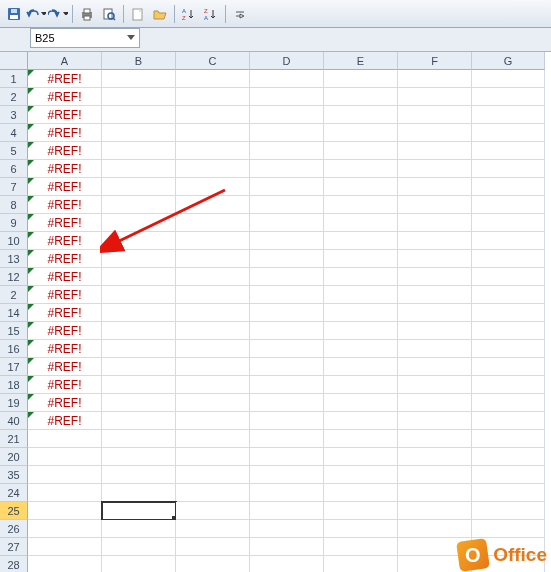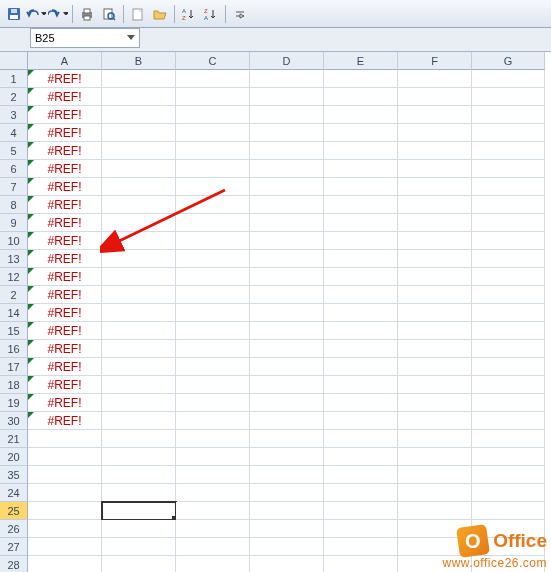--- a/index.html
+++ b/index.html
@@ -154,21 +154,21 @@
       <div class="row-h" style="height: 18px;">10</div>
       <div class="row-h" style="height: 18px;">13</div>
       <div class="row-h" style="height: 18px;">12</div>
       <div class="row-h" style="height: 18px;">2</div>
       <div class="row-h" style="height: 18px;">14</div>
       <div class="row-h" style="height: 18px;">15</div>
       <div class="row-h" style="height: 18px;">16</div>
       <div class="row-h" style="height: 18px;">17</div>
       <div class="row-h" style="height: 18px;">18</div>
       <div class="row-h" style="height: 18px;">19</div>
-      <div class="row-h" style="height: 18px;">30</div>
+      <div class="row-h" style="height: 18px;">40</div>
       <div class="row-h" style="height: 18px;">21</div>
       <div class="row-h" style="height: 18px;">20</div>
       <div class="row-h" style="height: 18px;">35</div>
       <div class="row-h" style="height: 18px;">24</div>
       <div class="row-h sel" style="height: 18px;">25</div>
       <div class="row-h" style="height: 18px;">26</div>
       <div class="row-h" style="height: 18px;">27</div>
       <div class="row-h" style="height: 18px;">28</div>
     </div>
     <div class="cells">
@@ -496,14 +496,13 @@
   <line x1="125" y1="5" x2="15" y2="58" stroke="#e3140c" stroke-width="3" marker-end="url(#ah)"></line>
 </svg>
 
 <div class="wm-wrap">
   <div class="wm-line1">
     <div class="wm-logo">
         <span>O</span>
       </div>
     <span class="wm-t1">Office</span>
   </div>
-  <div class="wm-url">www.office26.com</div>
 </div>
 
 </body></html>

